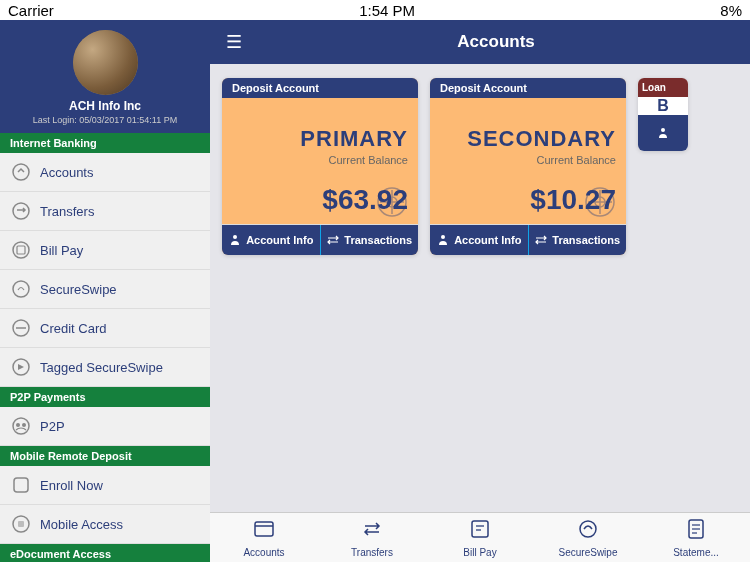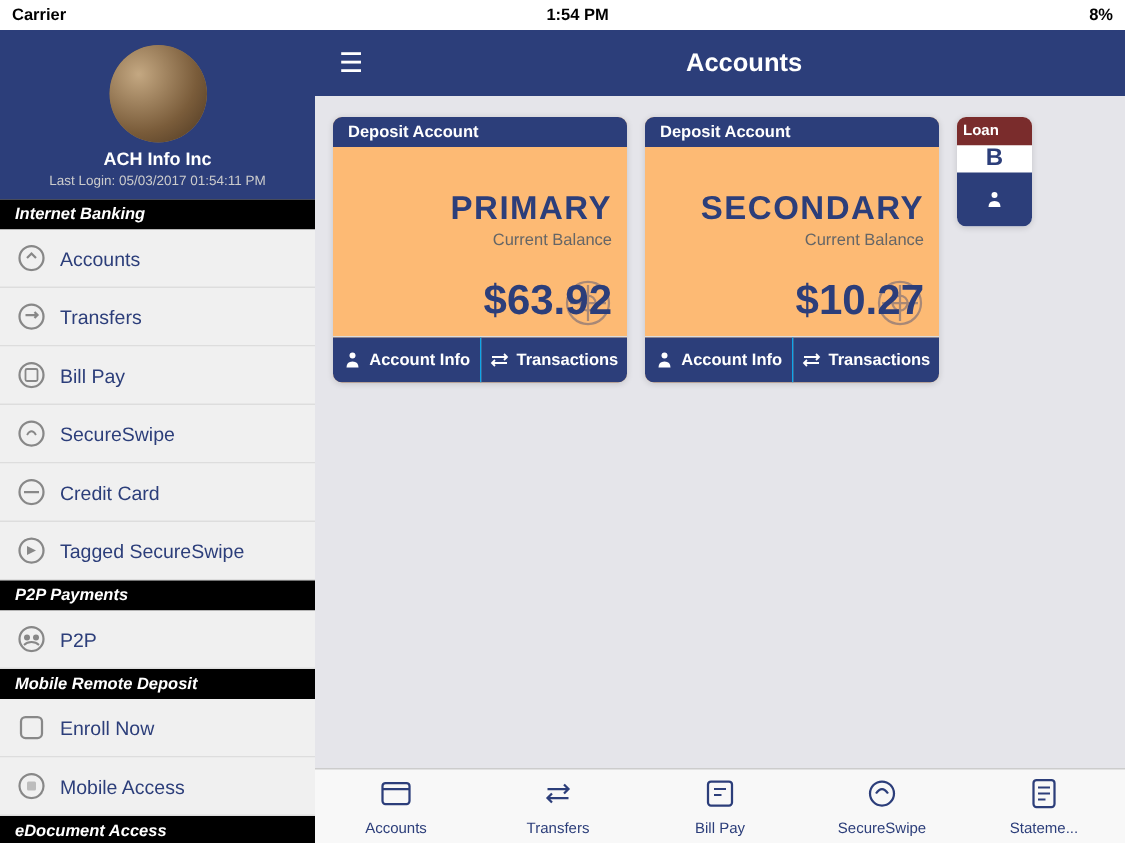--- a/index.html
+++ b/index.html
@@ -6,22 +6,22 @@
     body { width: 750px; height: 562px; overflow: hidden; font-family: -apple-system, 'Helvetica Neue', Arial, sans-serif; background: #e5e5ea; display: flex; flex-direction: column; }
 
     
     .status-bar {
       background: #fff;
       height: 20px;
       display: flex;
       align-items: center;
       justify-content: space-between;
       padding: 0 8px;
-      font-size: 11px;
-      font-weight: 700;
+      font-size: 15px;
+      font-weight: 400;
       flex-shrink: 0;
     }
 
     
     .app-container {
       display: flex;
       flex: 1;
       overflow: hidden;
     }
 
@@ -68,26 +68,25 @@
       font-weight: 600;
     }
 
     .sidebar-last-login {
       color: #ccc;
       font-size: 9px;
       margin-top: 2px;
     }
 
     .sidebar-section-header {
-      background: #000000;
+      background: #15803d;
       color: #fff;
       font-size: 11px;
       font-weight: 600;
       padding: 4px 10px;
-      font-style: italic;
     }
 
     .sidebar-item {
       display: flex;
       align-items: center;
       padding: 8px 10px;
       background: #f0f0f0;
       border-bottom: 1px solid #ddd;
       font-size: 13px;
       color: #2c3e7a;

